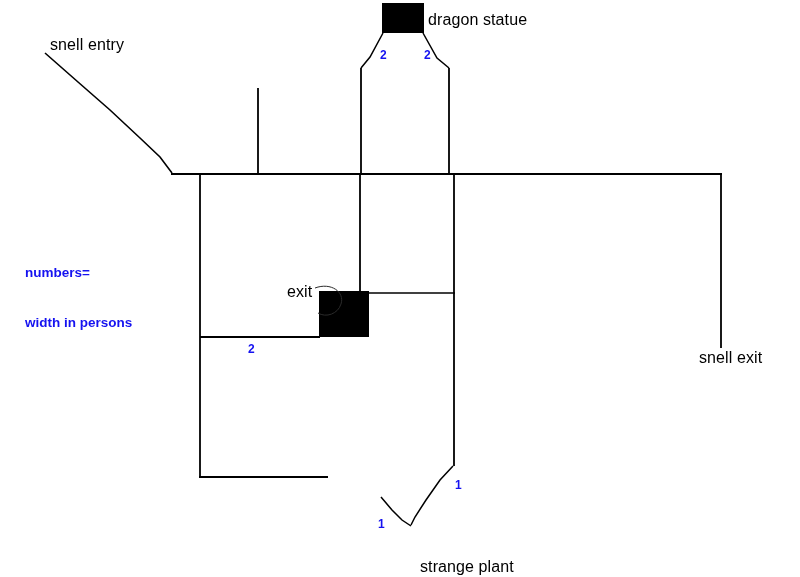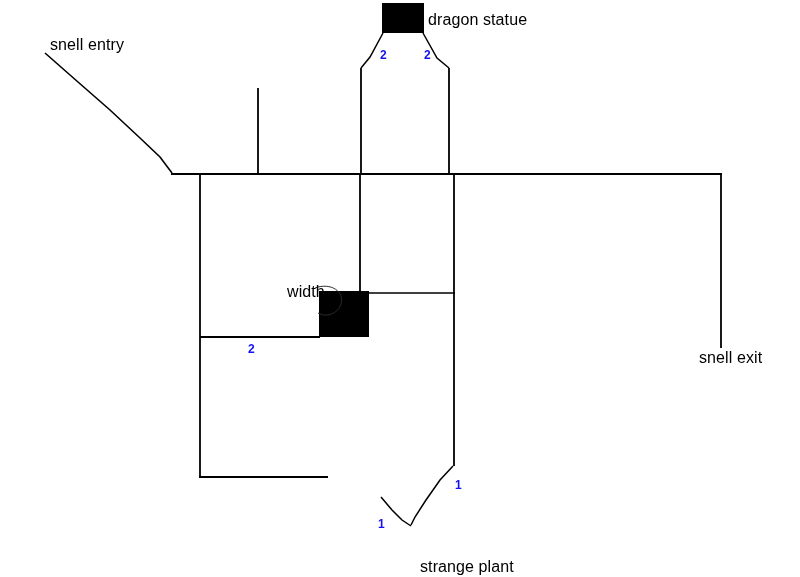--- a/index.html
+++ b/index.html
@@ -96,30 +96,34 @@
     <path class="wall" stroke-width="1.5" d="M 381 497 L 392 510 L 402 520 L 411 526"></path>
 
     <path class="wall" stroke-width="1.8" d="M 721 174 L 721 348"></path>
 
   </svg>
 
   <div class="label" style="left:50px; top:36px;">snell entry</div>
 
   <div class="label" style="left:428px; top:11px;">dragon statue</div>
 
-  <div class="label" style="left:287px; top:283px;">width</div>
+  <div class="label" style="left:287px; top:283px;">exit</div>
 
   <div class="label" style="left:420px; top:524px;margin-top:34px;">strange plant</div>
 
   <div class="label" style="left:699px; top:349px;">snell exit</div>
 
   <div class="label blue" style="left:380px; top:48px;">2</div>
 
   <div class="label blue" style="left:424px; top:48px;">2</div>
 
   <div class="label blue" style="left:248px; top:342px;">2</div>
 
   <div class="label blue" style="left:455px; top:478px;">1</div>
 
   <div class="label blue" style="left:378px; top:517px;">1</div>
 
+  <div class="legend" style="left:25px; top:231px;">
+    <div>numbers=</div>
+    <div>width in persons</div>
+  </div>
 
 </div>
 
 </body></html>

